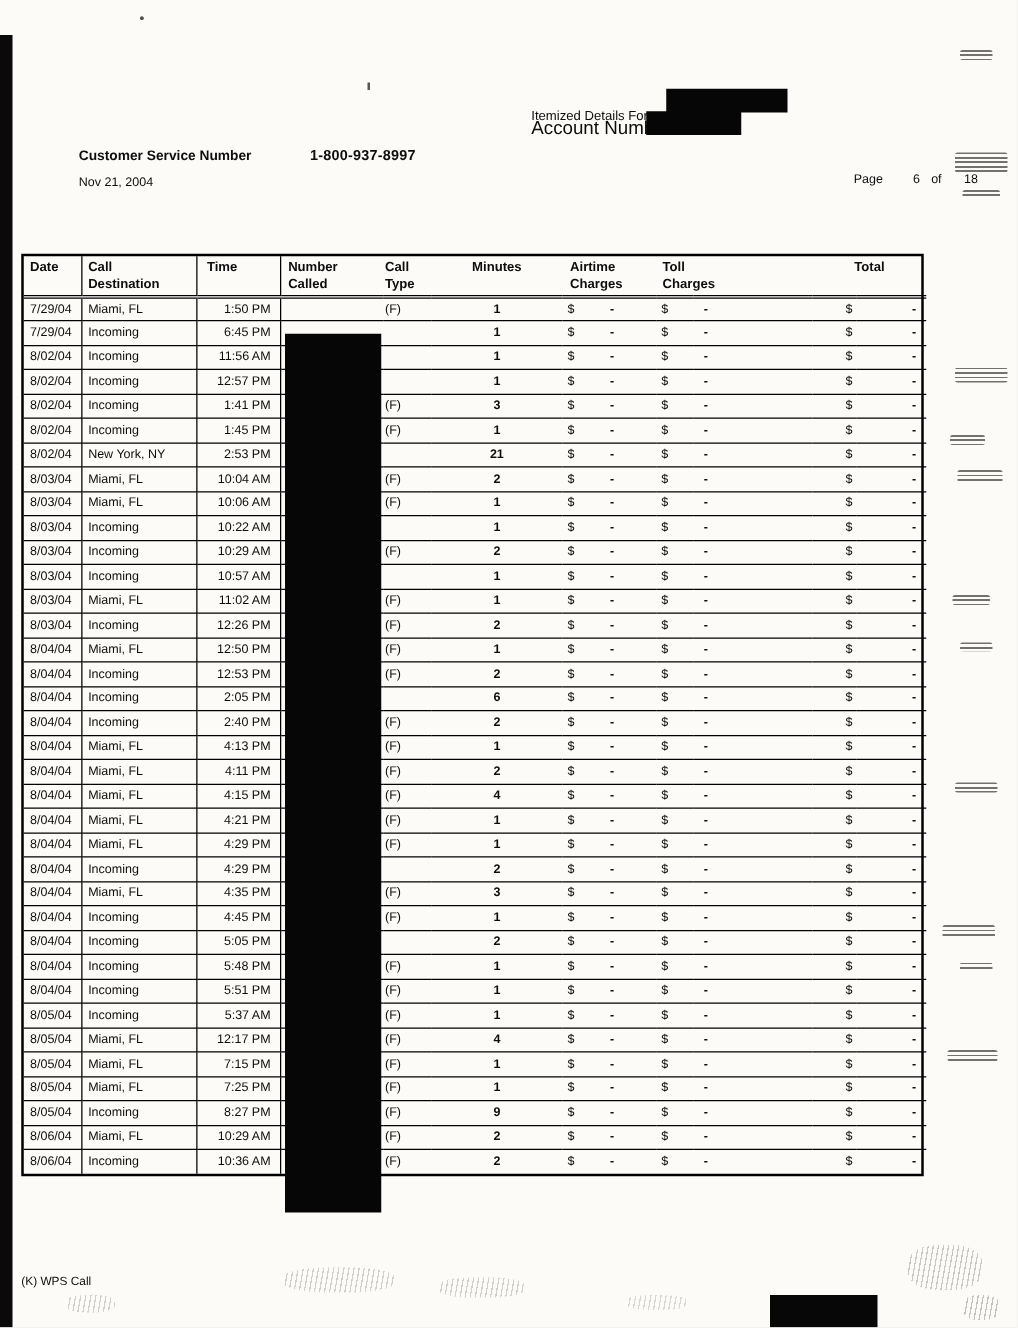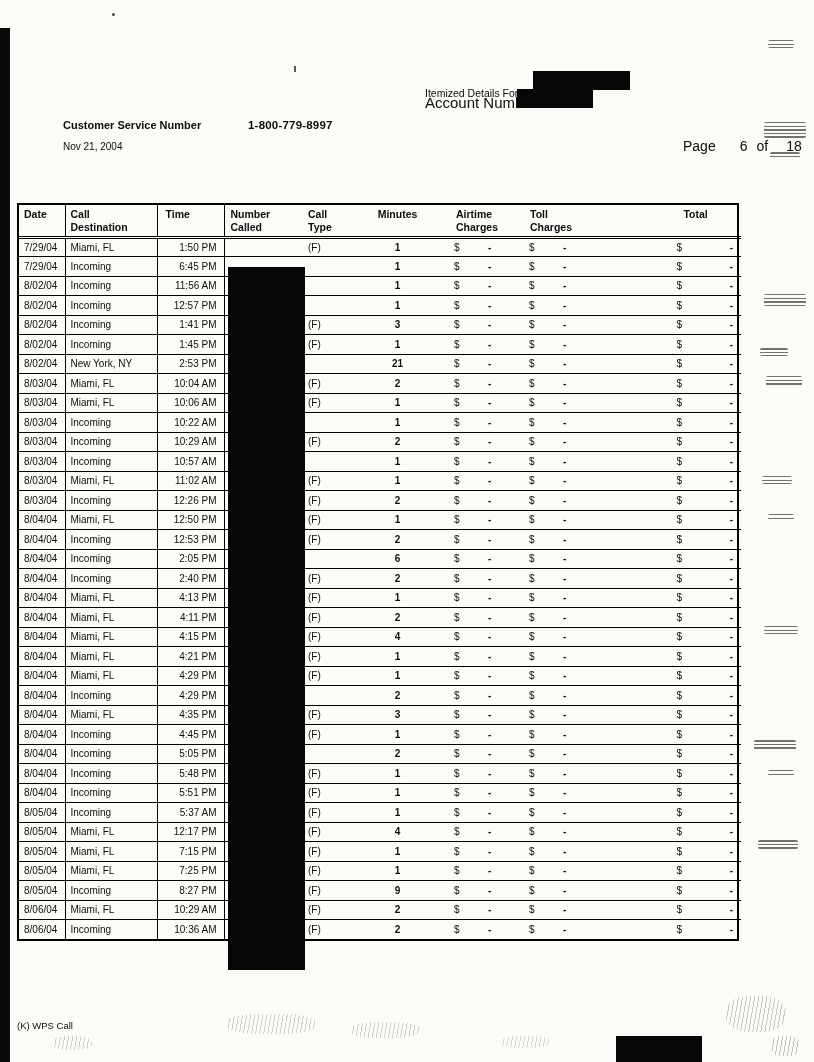--- a/index.html
+++ b/index.html
@@ -18,21 +18,21 @@
   
   .abs { position:absolute;margin-top:13px; }
   .lbl-itemized   { left:425px; top:74px;  font-size:10.5px; }
   .lbl-account    { left:425px; top:81px;  font-size:15px; }
   .redact { position:absolute; background:#060606; }
   .redact-name    { left:533px; top:71px;  width:97px; height:19px; }
   .redact-account { left:517px; top:89px;  width:76px; height:19px; }
   .lbl-cs         { left:63px;  top:106px; font-size:11px; font-weight:bold; }
   .val-cs         { left:248px; top:106px; font-size:11.5px; font-weight:bold; letter-spacing:.2px; }
   .lbl-date       { left:63px;  top:128px; font-size:10px; }
-  .page-indicator { left:643px; top:125px; font-size:14px; white-space:nowrap;padding-left:40px; }
+  .page-indicator { left:643px; top:125px; font-size:10px; white-space:nowrap;padding-left:40px; }
   .page-indicator span { display:inline-block; }
   .page-indicator .gap-a { margin-left:24px; }
   .page-indicator .gap-b { margin-left:9px; }
   .page-indicator .gap-c { margin-left:18px; }
 
   
   .tablewrap {
     position:absolute; left:17px; top:203px; width:722px;
     border:2px solid #000; background:transparent;
   }
@@ -100,21 +100,21 @@
 <body>
 
 <div class="page">
 
   <span class="abs lbl-itemized">Itemized Details For:</span>
   <span class="abs lbl-account">Account Number:</span>
   <div class="redact redact-name"></div>
   <div class="redact redact-account"></div>
 
   <span class="abs lbl-cs">Customer Service Number</span>
-  <span class="abs val-cs">1-800-779-8997</span>
+  <span class="abs val-cs">1-800-937-8997</span>
   <span class="abs lbl-date">Nov 21, 2004</span>
 
   <div class="abs page-indicator">
     <span>Page</span><span class="gap-a">6</span><span class="gap-b">of</span><span class="gap-c">18</span>
   </div>
 
   <div class="tablewrap">
     <table>
       <colgroup>
         <col style="width:46px">

